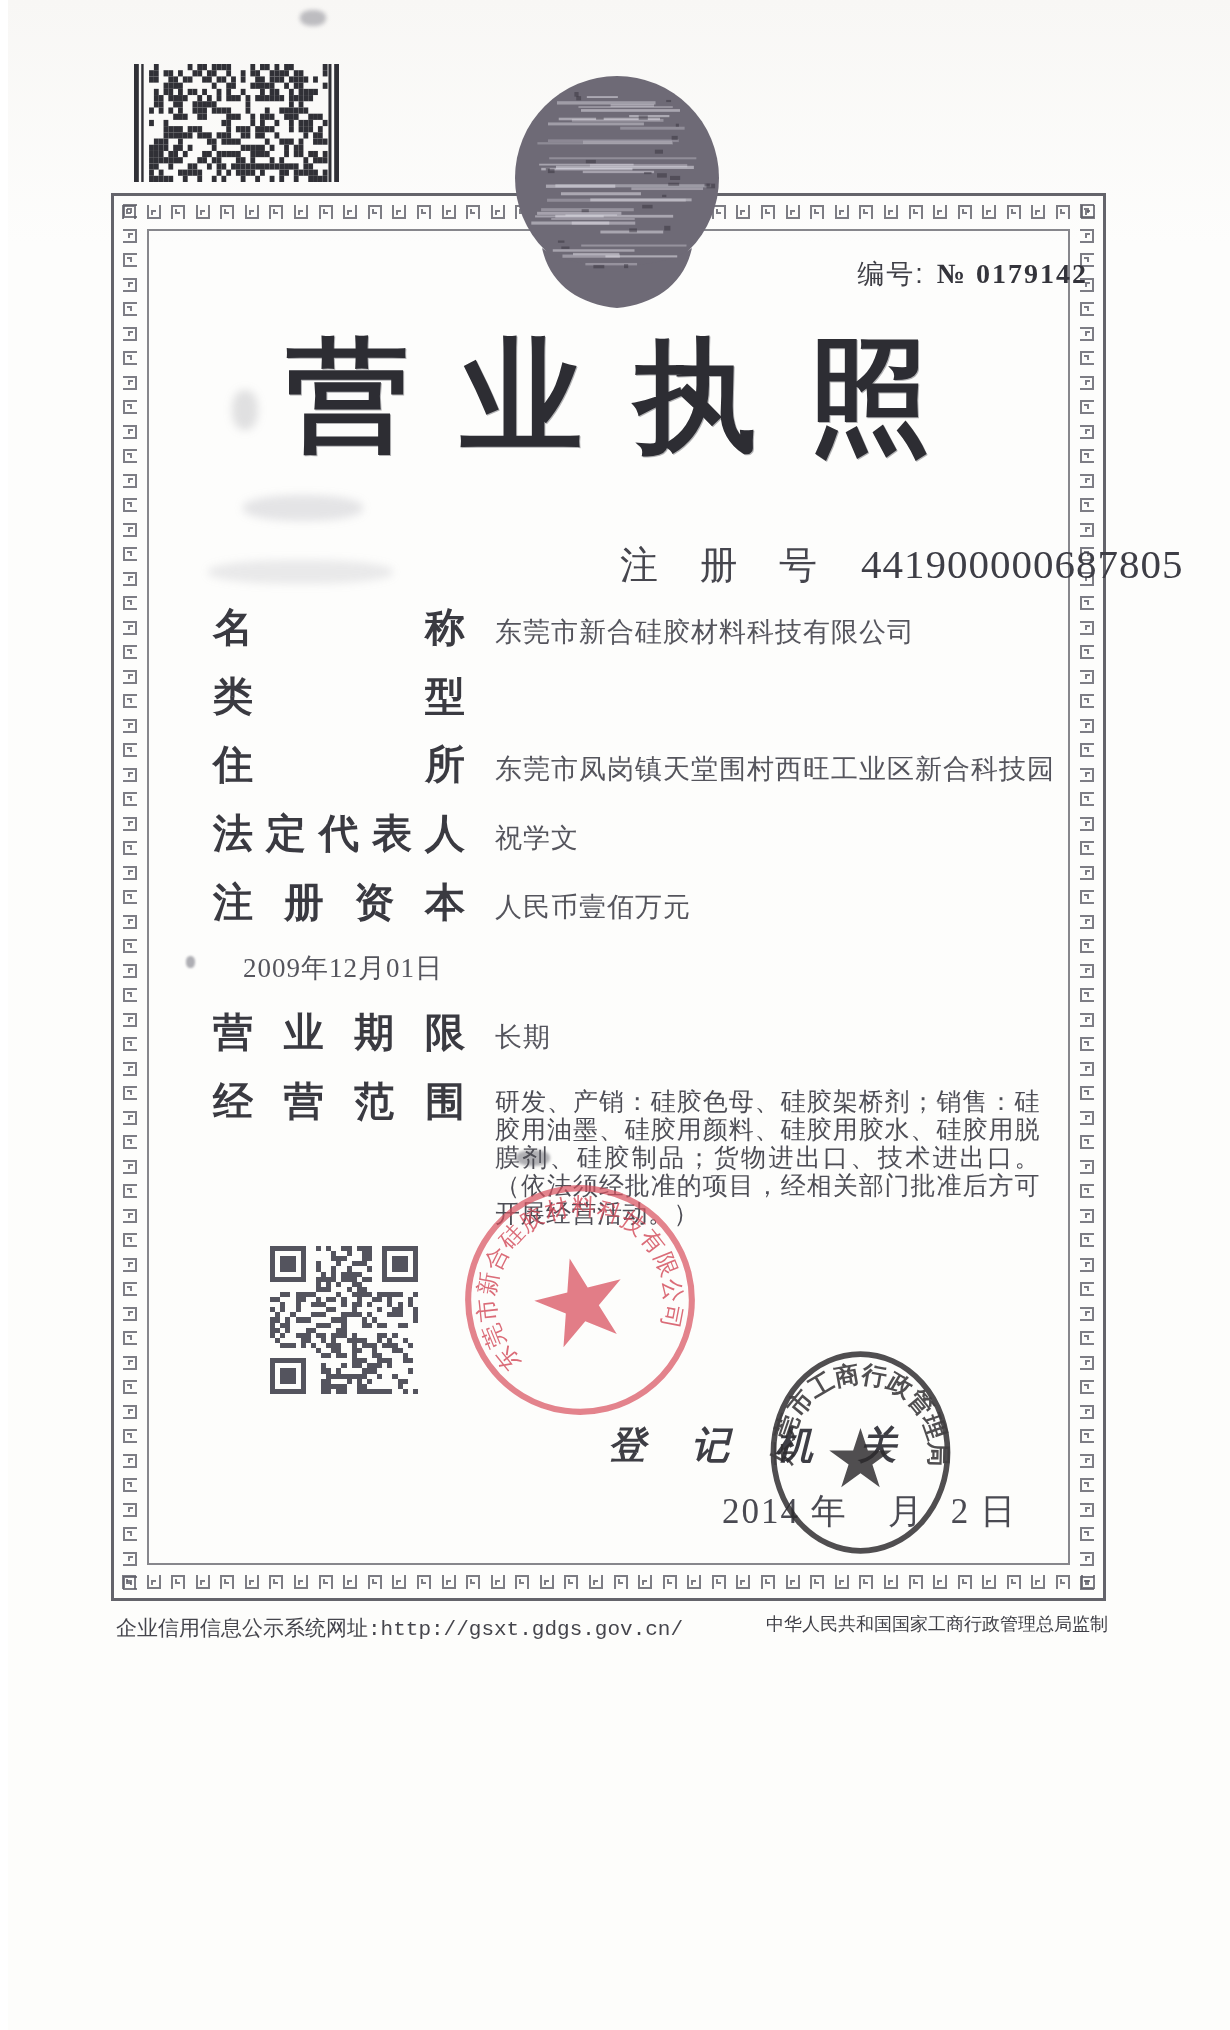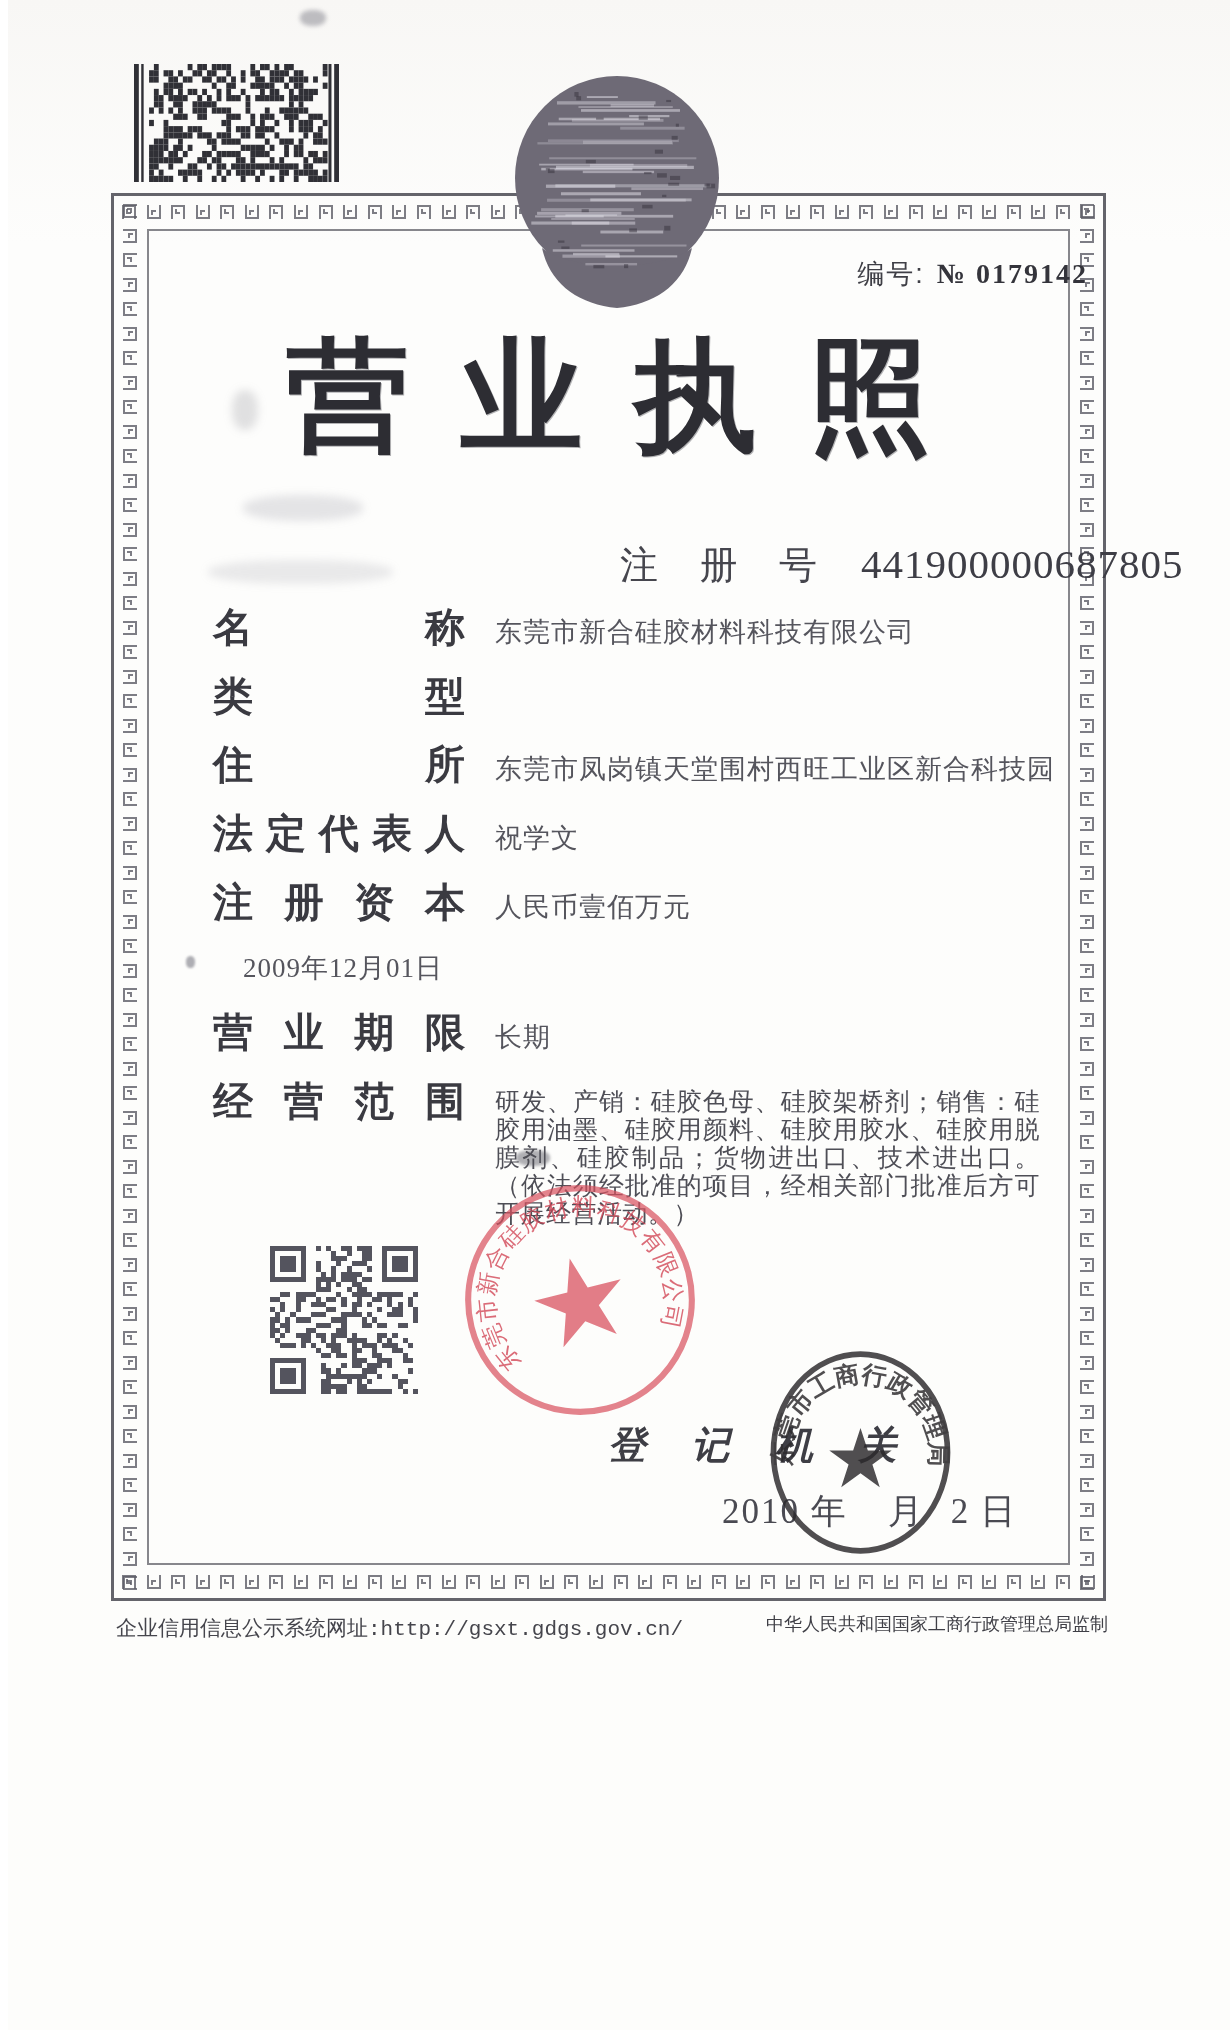--- a/index.html
+++ b/index.html
@@ -1059,21 +1059,21 @@
     <circle cx="120" cy="120" r="110" fill="none" stroke="rgba(217,80,94,.78)" stroke-width="6"></circle>
     <polygon id="redStar" fill="rgba(217,80,94,.82)" points="120,78 109.67143754671666,109.78395337484342 76.25140025042293,109.78521825875242 103.28803489566155,129.43004662515656 92.96187839454623,161.21478174124758 120,141.572 147.03812160545374,161.21478174124758 136.71196510433845,129.4300466251566 163.74859974957707,109.78521825875242 130.32856245328335,109.78395337484343"></polygon>
     <text font-size="23" fill="rgba(210,70,85,.88)" letter-spacing="1">
       <textPath href="#redSealArc" startOffset="50%" text-anchor="middle">东莞市新合硅胶材料科技有限公司</textPath>
     </text>
   </svg>
 
   <div class="registrar">登 记 机 关</div>
 
   <div class="regdate">
-    <span>2010 年</span>
+    <span>2014 年</span>
     <span class="m">月</span>
     <span class="d">2</span>
     <span class="dc">日</span>
   </div>
 
   <svg class="registrar-seal" viewBox="0 0 185 205">
     <defs>
       <path id="blackSealArc" d="M 36.3,141 A 68,68 0 1 1 147.7,141" fill="none"></path>
     </defs>
     <ellipse cx="92" cy="102" rx="85" ry="96" fill="none" stroke="rgba(45,42,44,.92)" stroke-width="5.5"></ellipse>

